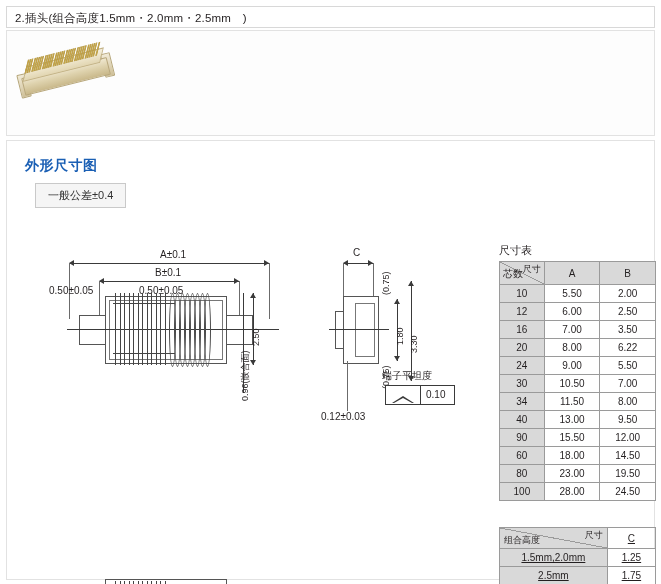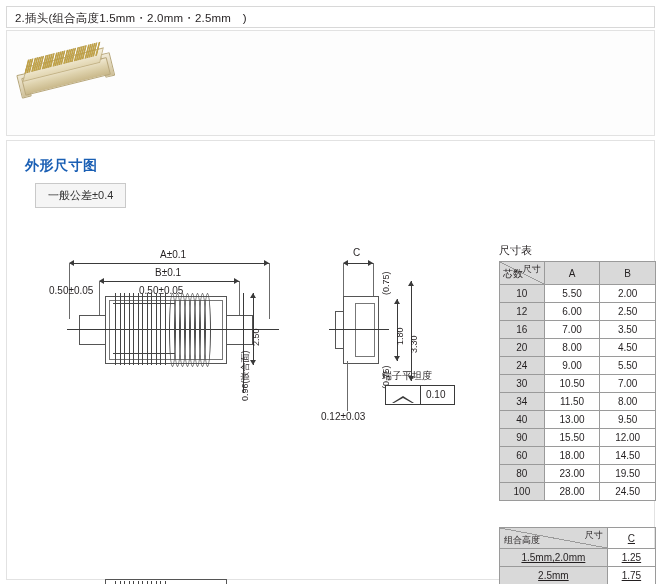--- a/index.html
+++ b/index.html
@@ -396,21 +396,21 @@
               <td class="val">2.50</td>
             </tr>
             <tr>
               <td class="cnt">16</td>
               <td class="val">7.00</td>
               <td class="val">3.50</td>
             </tr>
             <tr>
               <td class="cnt">20</td>
               <td class="val">8.00</td>
-              <td class="val">4.50</td>
+              <td class="val">6.22</td>
             </tr>
             <tr>
               <td class="cnt">24</td>
               <td class="val">9.00</td>
               <td class="val">5.50</td>
             </tr>
             <tr>
               <td class="cnt">30</td>
               <td class="val">10.50</td>
               <td class="val">7.00</td>

